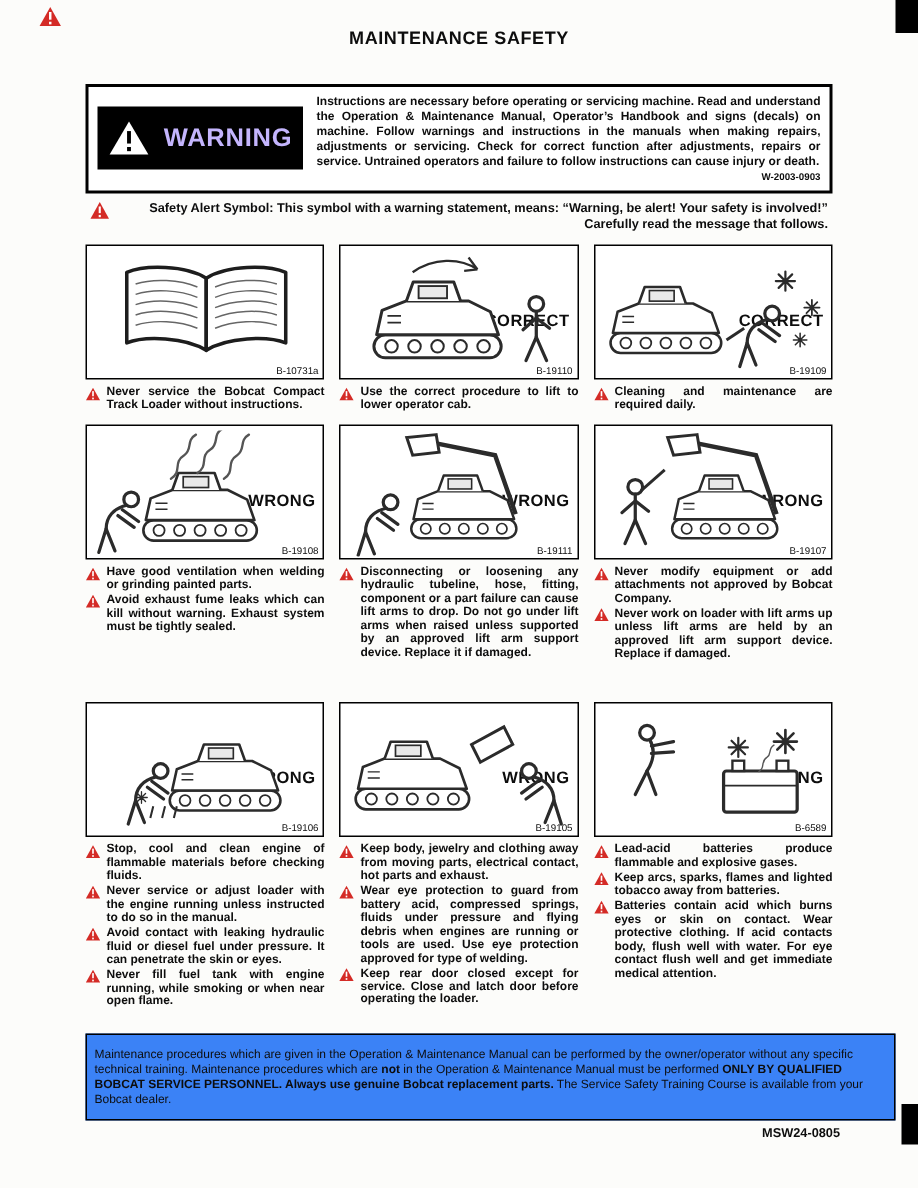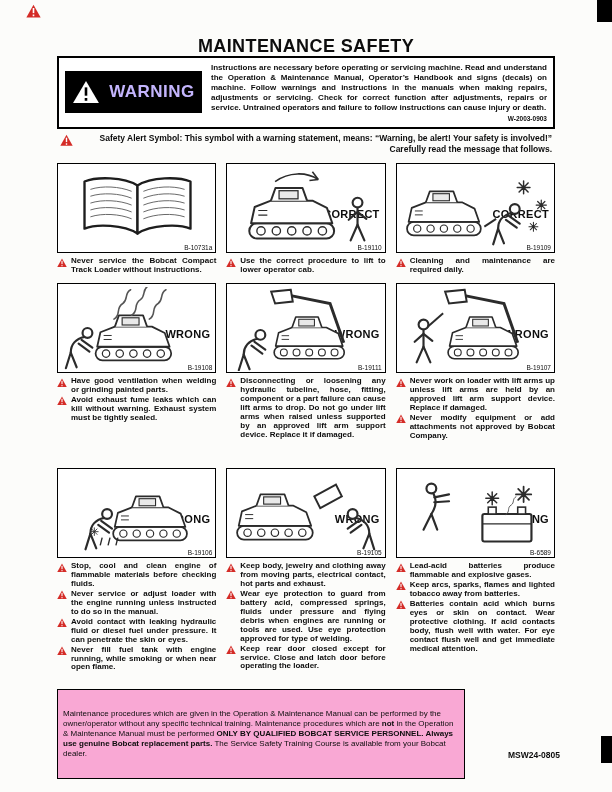--- a/index.html
+++ b/index.html
@@ -5,22 +5,22 @@
   * { margin:0; padding:0; box-sizing:border-box; }
   html,body { background:#8a8a8a; }
   .page { position:relative; width:612px; height:792px; margin:0 auto; background:#fcfcfa;
           font-family:"Liberation Sans", sans-serif; color:#0d0d0d; overflow:hidden; }
 
   
   .mark-tl { position:absolute; left:26px; top:4px; width:15px; height:14px; }
   .mark-tr { position:absolute; right:0; top:0; width:15px; height:22px; background:#000; }
   .mark-br { position:absolute; right:0; top:736px; width:11px; height:27px; background:#000; }
 
-  .title { position:absolute; top:36px; left:0; right:0; text-align:center;
-           font-size:18px; font-weight:bold; letter-spacing:0.4px; }
+  .title { position:absolute; top:18px; left:0; right:0; text-align:center;
+           font-size:12px; font-weight:bold; letter-spacing:0.4px; }
 
   .warnbox { position:absolute; left:57px; top:56px; width:498px; border:2px solid #000;
              display:flex; gap:9px; padding:5px 6px; background:#fff; }
   .badge { width:137px; background:#000; color:#c4b5fd; display:flex; align-items:center;
            justify-content:center; gap:9px; align-self:center; padding:9px 6px; flex-shrink:0; }
   .badge-tri { width:28px; height:24px; }
   .badge-label { font-size:17px; font-weight:bold; letter-spacing:0.5px; }
   .warn-right { flex:1; min-width:0; }
   .warn-text { font-size:8px; font-weight:bold; text-align:justify; line-height:1.24; }
   .warn-code { font-size:6.5px; font-weight:bold; text-align:right; margin-top:2px; }
@@ -39,22 +39,22 @@
   .illus { position:absolute; left:1px; top:3px; width:157px; height:84px; }
 
   .notes { margin-top:4px; display:flex; flex-direction:column; gap:1px; }
   .note { display:flex; gap:4px; }
   .note .tri { width:10px; height:9.5px; flex-shrink:0; margin-top:0.5px; }
   .ntext { flex:1; font-size:8px; font-weight:bold; line-height:1.12; text-align:justify; }
 
   .tri polygon { fill:#d42b26; }
   .tri .tw { fill:#fff; }
 
-  .footer { position:absolute; left:57px; top:689px; width:408px; border:1.5px solid #000;
-            padding:19px 5px; font-size:8px; line-height:1.24; background:#f9a8d4; }
+  .footer { position:absolute; left:57px; top:689px; width:540px; border:1.5px solid #000;
+            padding:8px 5px; font-size:8px; line-height:1.24; background:#3b82f6; }
   .footer .b { font-weight:bold; }
   .doc-code { position:absolute; right:52px; top:750px; font-size:8.5px; font-weight:bold; }
 </style>
 </head>
 <body>
 
 <svg width="0" height="0" style="position:absolute" aria-hidden="true">
   <defs>
     <g id="sym-loader">
       <rect x="4" y="44" width="94" height="17" rx="8.5" fill="#fff" stroke="#2b2b2b" stroke-width="2.2"></rect>
@@ -280,29 +280,29 @@
         </svg>
         <span class="pfig">B-19107</span>
       </div>
       <div class="notes">
         <div class="note">
           <svg class="tri" viewBox="0 0 12 11">
               <polygon points="6,0.4 11.7,10.6 0.3,10.6"></polygon>
               <rect class="tw" x="5.35" y="3.1" width="1.3" height="4.1"></rect>
               <rect class="tw" x="5.35" y="8.3" width="1.3" height="1.4"></rect>
             </svg>
+          <span class="ntext">Never modify equipment or add attachments not approved by Bobcat Company.</span>
+        </div>
+        <div class="note">
+          <svg class="tri" viewBox="0 0 12 11">
+              <polygon points="6,0.4 11.7,10.6 0.3,10.6"></polygon>
+              <rect class="tw" x="5.35" y="3.1" width="1.3" height="4.1"></rect>
+              <rect class="tw" x="5.35" y="8.3" width="1.3" height="1.4"></rect>
+            </svg>
           <span class="ntext">Never work on loader with lift arms up unless lift arms are held by an approved lift arm support device. Replace if damaged.</span>
-        </div>
-        <div class="note">
-          <svg class="tri" viewBox="0 0 12 11">
-              <polygon points="6,0.4 11.7,10.6 0.3,10.6"></polygon>
-              <rect class="tw" x="5.35" y="3.1" width="1.3" height="4.1"></rect>
-              <rect class="tw" x="5.35" y="8.3" width="1.3" height="1.4"></rect>
-            </svg>
-          <span class="ntext">Never modify equipment or add attachments not approved by Bobcat Company.</span>
         </div>
       </div>
     </div>
   </div>
 
   <div class="row row3">
 
     <div class="panel">
       <div class="pbox">
         <span class="pstatus">WRONG</span>

